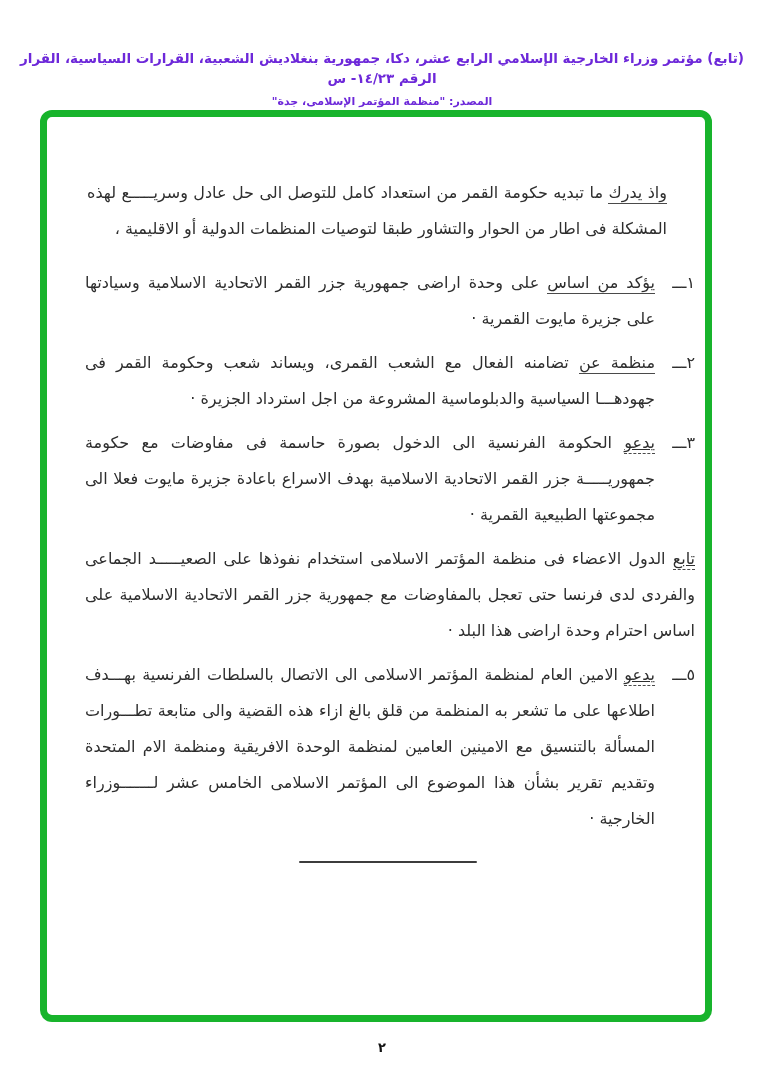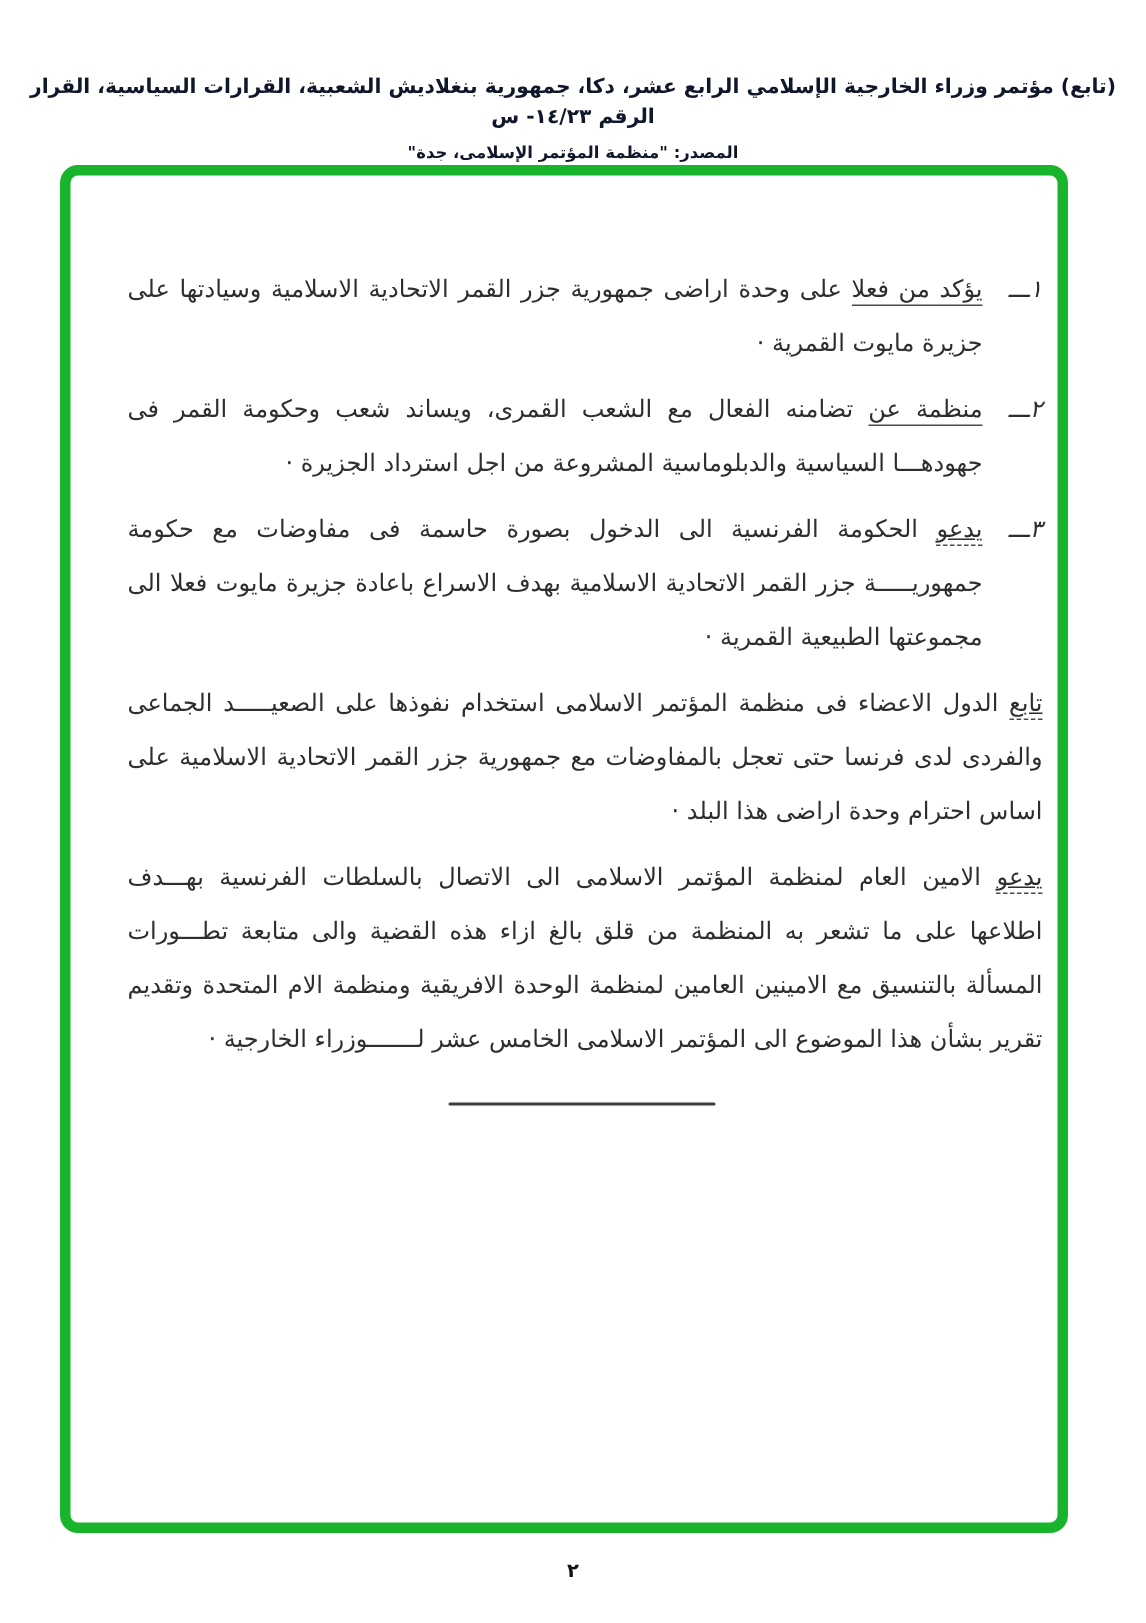--- a/index.html
+++ b/index.html
@@ -15,21 +15,21 @@
     overflow: hidden;
   }
   
   .doc-header {
     position: absolute;
     top: 48px;
     left: 0;
     width: 764px;
     direction: rtl;
     text-align: center;
-    color: #0f172a;
+    color: #6d28d9;
   }
   .doc-header .line1 {
     font-size: 13.5px;
     font-weight: bold;
     letter-spacing: 0.2px;
     line-height: 20px;
   }
   .doc-header .line2 {
     margin-top: 6px;
     font-size: 11px;
@@ -73,21 +73,20 @@
     text-decoration: underline;
   }
   .res-item {
     display: flex;
     margin: 0 0 8px 0;
   }
   .res-item .num {
     flex: 0 0 40px;
     width: 40px;
     text-align: right;
-    font-style: italic;
   }
   .res-item .txt {
     flex: 1;
     margin-left: 4px;
   }
   .separator-line {
     width: 178px;
     height: 2px;
     background: #3c3c3c;
     margin: 24px auto 0 auto;
@@ -109,41 +108,43 @@
 <body>
 
 <div class="doc-header">
   <div class="line1">(تابع) مؤتمر وزراء الخارجية الإسلامي الرابع عشر، دكا، جمهورية بنغلاديش الشعبية، القرارات السياسية، القرار الرقم ١٤/٢٣- س</div>
   <div class="line2">المصدر:  "منظمة المؤتمر الإسلامى، جدة"</div>
 </div>
 
 <div class="doc-frame" style="border-color: rgb(24, 180, 44);">
   <div class="doc-content">
 
+    <p class="intro-par"><span class="lead-underline">واذ يدرك</span><span> ما تبديه حكومة القمر من استعداد كامل للتوصل الى حل عادل وسريـــــع لهذه المشكلة فى اطار من الحوار والتشاور طبقا لتوصيات المنظمات الدولية أو الاقليمية ،</span></p>
 
     <div class="res-item">
       <div class="num">١ـــ</div>
-      <div class="txt"><span class="lead-underline">يؤكد من فعلا</span><span> على وحدة اراضى جمهورية جزر القمر الاتحادية الاسلامية وسيادتها على جزيرة مايوت القمرية ·</span></div>
+      <div class="txt"><span class="lead-underline">يؤكد من اساس</span><span> على وحدة اراضى جمهورية جزر القمر الاتحادية الاسلامية وسيادتها على جزيرة مايوت القمرية ·</span></div>
     </div>
 
     <div class="res-item">
       <div class="num">٢ـــ</div>
       <div class="txt"><span class="lead-underline">منظمة عن</span><span> تضامنه الفعال مع الشعب القمرى، ويساند شعب وحكومة القمر فى جهودهـــا السياسية والدبلوماسية المشروعة من اجل استرداد الجزيرة ·</span></div>
     </div>
 
     <div class="res-item">
       <div class="num">٣ـــ</div>
       <div class="txt"><span class="lead-dashed">يدعو</span><span> الحكومة الفرنسية الى الدخول بصورة حاسمة فى مفاوضات مع حكومة جمهوريـــــة جزر القمر الاتحادية الاسلامية بهدف الاسراع باعادة جزيرة مايوت فعلا الى مجموعتها الطبيعية القمرية ·</span></div>
     </div>
 
     <div class="res-item">
       <div class="txt"><span class="lead-dashed">تابع</span><span> الدول الاعضاء فى منظمة المؤتمر الاسلامى استخدام نفوذها على الصعيـــــد الجماعى والفردى لدى فرنسا حتى تعجل بالمفاوضات مع جمهورية جزر القمر الاتحادية الاسلامية على اساس احترام وحدة اراضى هذا البلد ·</span></div>
     </div>
 
     <div class="res-item">
+      <div class="num">٥ـــ</div>
       <div class="txt"><span class="lead-dashed">يدعو</span><span> الامين العام لمنظمة المؤتمر الاسلامى الى الاتصال بالسلطات الفرنسية بهـــدف اطلاعها على ما تشعر به المنظمة من قلق بالغ ازاء هذه القضية والى متابعة تطـــورات المسألة بالتنسيق مع الامينين العامين لمنظمة الوحدة الافريقية ومنظمة الام المتحدة وتقديم تقرير بشأن هذا الموضوع الى المؤتمر الاسلامى الخامس عشر لـــــــوزراء الخارجية ·</span></div>
     </div>
 
     <div class="separator-line"></div>
 
   </div>
 </div>
 
 <div class="page-number">٢</div>
 

